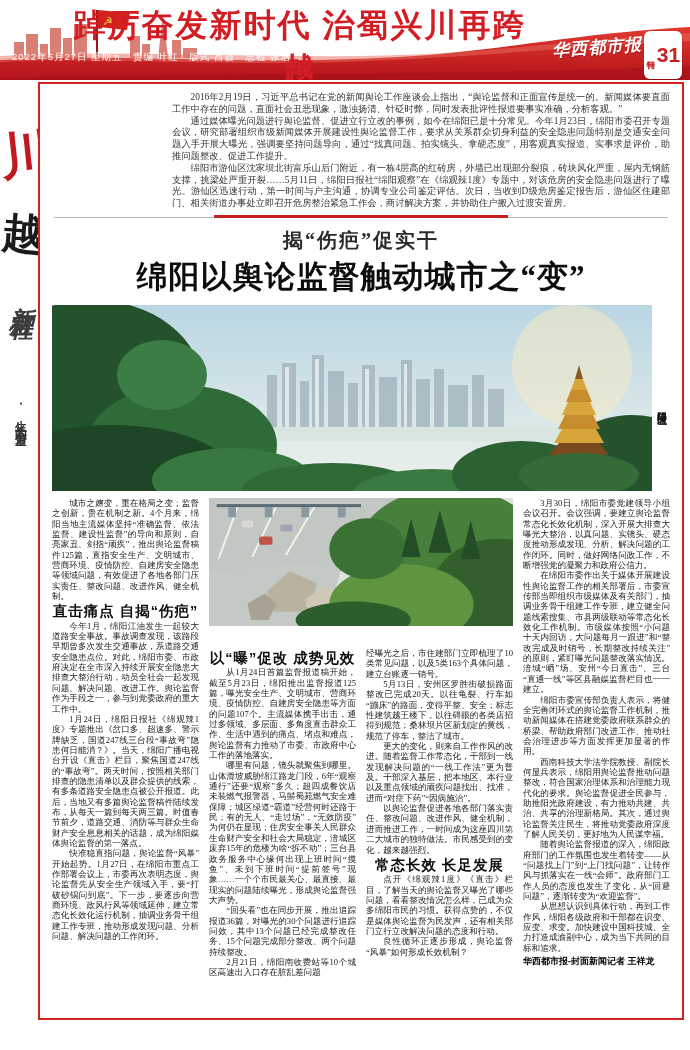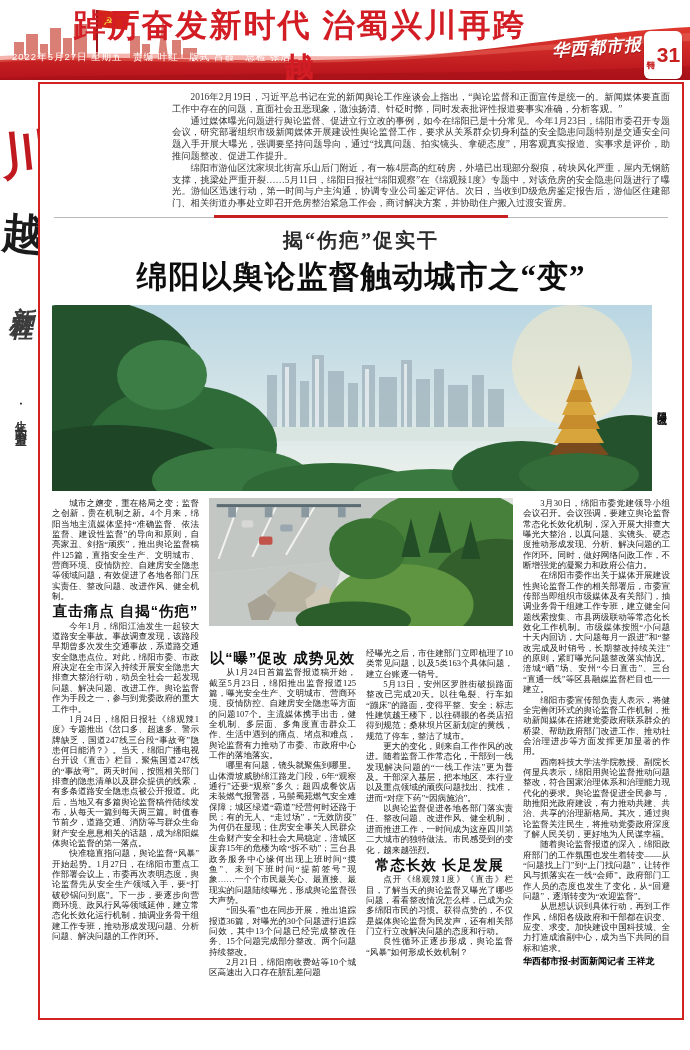--- a/index.html
+++ b/index.html
@@ -266,21 +266,21 @@
             <polygon points="210,20 220,58 200,58"></polygon>
               <polygon points="240,12 252,54 228,54"></polygon>
             <polygon points="272,22 282,60 262,60"></polygon>
           </g>
           <ellipse cx="150" cy="120" rx="60" ry="18" fill="#2c5e2c"></ellipse>
         </svg>
       </div>
 
       <div class="colblock col2">
         <div class="subhead">以“曝”促改 成势见效</div>
-        <p>从1月24日首篇监督报道稿开始，截至5月23日，绵阳推出监督报道125篇，曝光安全生产、文明城市、营商环境、疫情防控、自建房安全隐患等方面的问题107个。主流媒体携手出击，健全机制、多层面、多角度直击群众工作、生活中遇到的痛点、堵点和难点，舆论监督有力推动了市委、市政府中心工作的落地落实。</p>
+        <p>从1月24日首篇监督报道稿开始，截至5月23日，绵阳推出监督报道125篇，曝光安全生产、文明城市、营商环境、疫情防控、自建房安全隐患等方面的问题107个。主流媒体携手出击，通过多领域、多层面、多角度直击群众工作、生活中遇到的痛点、堵点和难点，舆论监督有力推动了市委、市政府中心工作的落地落实。</p>
         <p>哪里有问题，镜头就聚焦到哪里。山体滑坡威胁绵江路龙门段，6年“观察通行”还要“观察”多久；超四成餐饮店未装燃气报警器，马鬃蜀苑燃气安全难保障；城区绿道“霸道”经营何时还路于民；有的无人、“走过场”，“无效防疫”为何仍在显现；住房安全事关人民群众生命财产安全和社会大局稳定，涪城区废弃15年的危楼为啥“拆不动”；三台县政务服务中心缘何出现上班时间“摸鱼”、未到下班时间“提前签号”现象……一个个市民最关心、最直接、最现实的问题陆续曝光，形成舆论监督强大声势。</p>
         <p>“回头看”也在同步开展，推出追踪报道36篇，对曝光的30个问题进行追踪问效，其中13个问题已经完成整改任务、15个问题完成部分整改、两个问题持续整改。</p>
         <p>2月21日，绵阳南收费站等10个城区高速出入口存在脏乱差问题</p>
       </div>
 
       <div class="colblock col3">
         <p class="no-indent">经曝光之后，市住建部门立即梳理了10类常见问题，以及5类163个具体问题，建立台账逐一销号。</p>
         <p>5月13日，安州区罗胜街破损路面整改已完成20天。以往龟裂、行车如“蹦床”的路面，变得平整、安全；标志性建筑越王楼下，以往碍眼的各类店招得到规范；桑林坝片区新划定的黄线，规范了停车，整洁了城市。</p>
         <p>更大的变化，则来自工作作风的改进。随着监督工作常态化，干部到一线发现解决问题的“一线工作法”更为普及。干部深入基层，把本地区、本行业以及重点领域的顽疾问题找出、找准，进而“对症下药”“因病施治”。</p>
         <p>以舆论监督促进各地各部门落实责任、整改问题、改进作风、健全机制，进而推进工作，一时间成为这座四川第二大城市的独特做法。市民感受到的变化，越来越强烈。</p>

